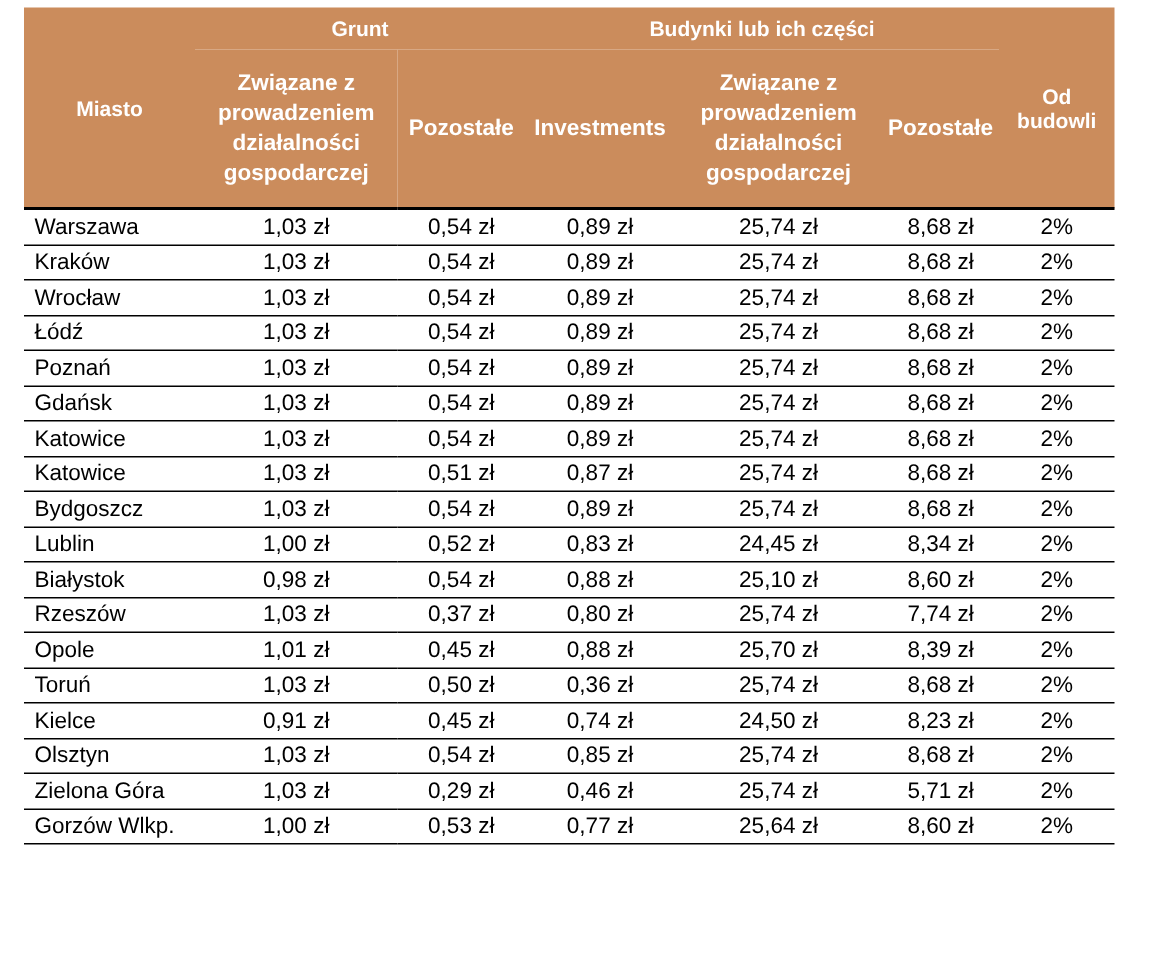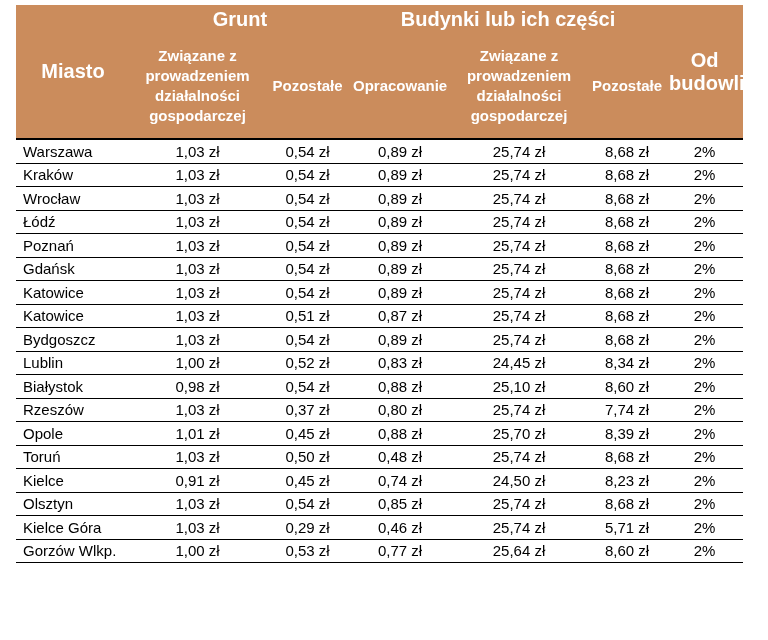--- a/index.html
+++ b/index.html
@@ -13,21 +13,21 @@
     font-size:15px;font-weight:bold;line-height:18px;
   }
   table{
     border-collapse:collapse;table-layout:fixed;
     margin:5px 0 0 16px;width:727px;
   }
   thead th{
     font-weight:bold;text-align:center;vertical-align:middle;
     padding:0 3px;
   }
-  tr.group-row th{font-size:20px;height:28px;margin-top:32px;}
+  tr.group-row th{font-size:14px;height:28px;margin-top:32px;}
   tr.sub-row th{font-size:15px;line-height:20px;height:105px;}
   th.col-miasto,th.col-budowli{font-size:15px;}
   thead tr.sub-row th, thead th[rowspan]{border-bottom:2px solid #000;}
   tbody td{
     height:22.5px;border-bottom:1.5px solid #000;
     font-size:15px;text-align:center;padding:0;white-space:nowrap;
   }
   tbody td.city{text-align:left;padding-left:7px;}
   .source{
     margin:7px 0 0 23px;font-size:13.5px;line-height:16px;
@@ -52,21 +52,21 @@
     <thead>
       <tr class="group-row">
         <th class="col-miasto" rowspan="2" style="background: rgb(203, 140, 92); color: rgb(255, 255, 255);">Miasto</th>
         <th colspan="2" style="background: rgb(203, 140, 92); color: rgb(255, 255, 255);">Grunt</th>
         <th colspan="3" style="background: rgb(203, 140, 92); color: rgb(255, 255, 255);">Budynki lub ich części</th>
         <th class="col-budowli" rowspan="2" style="background: rgb(203, 140, 92); color: rgb(255, 255, 255);">Od budowli</th>
       </tr>
       <tr class="sub-row">
         <th style="background: rgb(203, 140, 92); color: rgb(255, 255, 255);">Związane z prowadzeniem działalności gospodarczej</th>
         <th style="background: rgb(203, 140, 92); color: rgb(255, 255, 255);">Pozostałe</th>
-        <th style="background: rgb(203, 140, 92); color: rgb(255, 255, 255);">Opracowanie</th>
+        <th style="background: rgb(203, 140, 92); color: rgb(255, 255, 255);">Investments</th>
         <th style="background: rgb(203, 140, 92); color: rgb(255, 255, 255);">Związane z prowadzeniem działalności gospodarczej</th>
         <th style="background: rgb(203, 140, 92); color: rgb(255, 255, 255);">Pozostałe</th>
       </tr>
     </thead>
     <tbody>
         <tr>
           <td class="city">Warszawa</td>
           <td class="val">1,03 zł</td>
           <td class="val">0,54 zł</td>
           <td class="val">0,89 zł</td>
@@ -179,21 +179,21 @@
           <td class="val">0,45 zł</td>
           <td class="val">0,88 zł</td>
           <td class="val">25,70 zł</td>
           <td class="val">8,39 zł</td>
           <td class="val">2%</td>
         </tr>
         <tr>
           <td class="city">Toruń</td>
           <td class="val">1,03 zł</td>
           <td class="val">0,50 zł</td>
-          <td class="val">0,48 zł</td>
+          <td class="val">0,36 zł</td>
           <td class="val">25,74 zł</td>
           <td class="val">8,68 zł</td>
           <td class="val">2%</td>
         </tr>
         <tr>
           <td class="city">Kielce</td>
           <td class="val">0,91 zł</td>
           <td class="val">0,45 zł</td>
           <td class="val">0,74 zł</td>
           <td class="val">24,50 zł</td>
@@ -203,21 +203,21 @@
         <tr>
           <td class="city">Olsztyn</td>
           <td class="val">1,03 zł</td>
           <td class="val">0,54 zł</td>
           <td class="val">0,85 zł</td>
           <td class="val">25,74 zł</td>
           <td class="val">8,68 zł</td>
           <td class="val">2%</td>
         </tr>
         <tr>
-          <td class="city">Kielce Góra</td>
+          <td class="city">Zielona Góra</td>
           <td class="val">1,03 zł</td>
           <td class="val">0,29 zł</td>
           <td class="val">0,46 zł</td>
           <td class="val">25,74 zł</td>
           <td class="val">5,71 zł</td>
           <td class="val">2%</td>
         </tr>
         <tr>
           <td class="city">Gorzów Wlkp.</td>
           <td class="val">1,00 zł</td>

